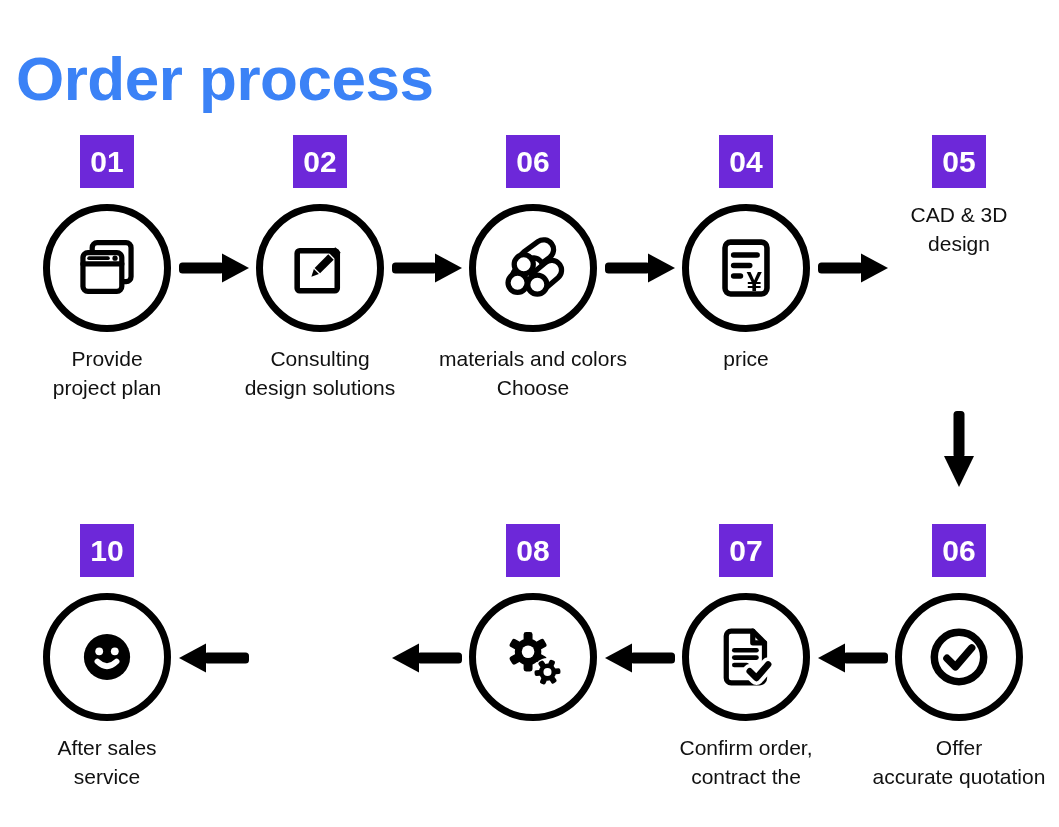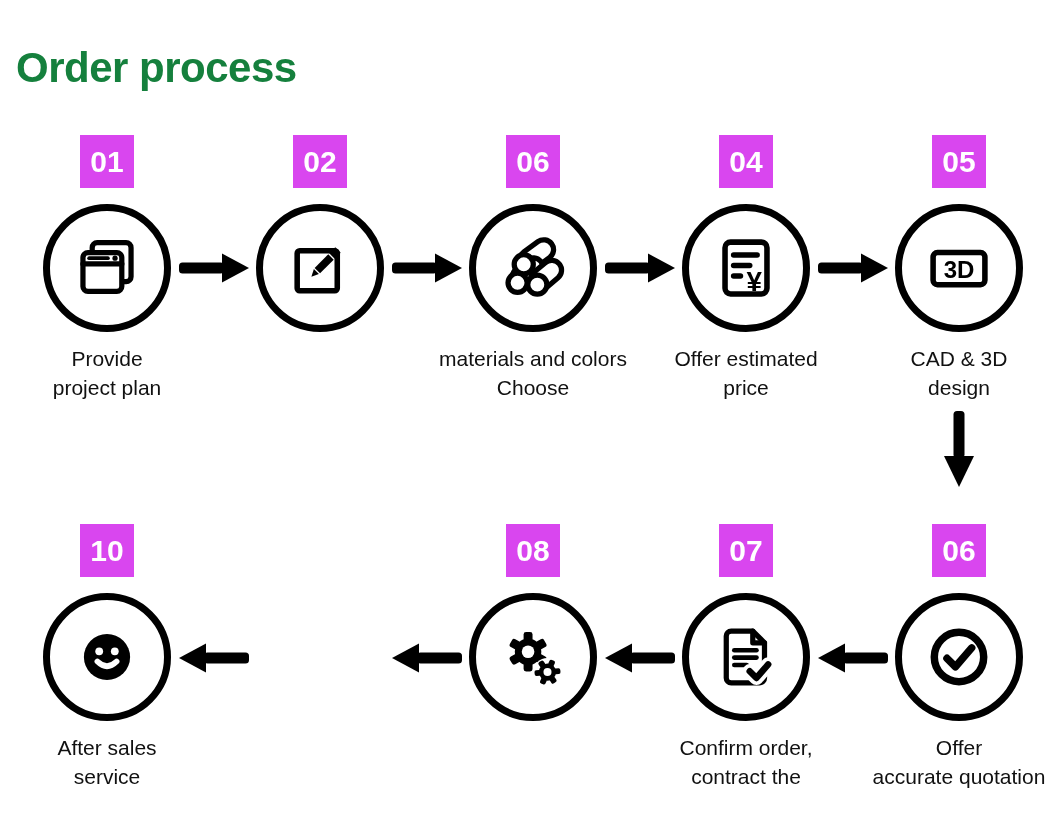--- a/index.html
+++ b/index.html
@@ -1,31 +1,31 @@
 <!DOCTYPE html>
 <html><head>
 <meta charset="utf-8">
 <style>
   html,body{margin:0;padding:0;background:#fff;}
   .canvas{
     position:relative;width:1059px;height:827px;background:#ffffff;
     font-family:"Liberation Sans",sans-serif;overflow:hidden;
   }
   .title{
-    position:absolute;left:16px;top:46px;font-size:42px;font-weight:bold;
-    letter-spacing:-0.5px;color:#15803d;line-height:1.05;
+    position:absolute;left:16px;top:46px;font-size:62px;font-weight:bold;
+    letter-spacing:-0.5px;color:#3b82f6;line-height:1.05;
   }
   .step{
     position:absolute;width:240px;display:flex;flex-direction:column;align-items:center;
   }
   .row1{top:135px}
   .row2{top:524px}
   .c0{left:-13px}.c1{left:200px}.c2{left:413px}.c3{left:626px}.c4{left:839px}
   .numbox{
-    width:54px;height:53px;background:#d946ef;color:#fff;
+    width:54px;height:53px;background:#6d28d9;color:#fff;
     display:flex;align-items:center;justify-content:center;
     font-size:30px;font-weight:bold;
   }
   .circle{
     margin-top:16px;width:128px;height:128px;box-sizing:border-box;
     border:7px solid #000;border-radius:50%;background:#fff;
     display:flex;align-items:center;justify-content:center;
   }
   .label{
     margin-top:12px;width:240px;text-align:center;color:#111;
@@ -62,20 +62,24 @@
   <div class="step row1 c1">
     <div class="numbox">02</div>
     <div class="circle">
       <svg class="ico" width="74" height="74" viewBox="0 0 24 24">
         <rect x="4.6" y="6.4" width="13" height="13" rx="0.8" stroke-width="1.8"></rect>
         <path d="M9.2 14.8 L11.64 13.98 L10.02 12.36 Z" fill="#000" stroke="none"></path>
         <path d="M12.02 13.74 L10.26 11.98 L14.68 7.56 L16.44 9.32 Z" fill="#000" stroke="none"></path>
         <path d="M16.76 9.0 L15.0 7.24 L16.95 5.29 L18.71 7.05 Z" fill="#000" stroke="none"></path>
       </svg>
     </div>
+    <div class="label">
+      <div>Consulting</div>
+      <div>design solutions</div>
+    </div>
   </div>
 
   <div class="step row1 c2">
     <div class="numbox">06</div>
     <div class="circle">
       <svg class="ico" width="74" height="74" viewBox="0 0 24 24">
         <rect x="7.2" y="4.5" width="12" height="6.4" rx="3.2" fill="#fff" transform="rotate(-36 13.2 7.7)"></rect>
         <rect x="4.8" y="10.2" width="11" height="6.4" rx="3.2" fill="#fff" transform="rotate(-40 10.3 13.4)"></rect>
         <rect x="10.8" y="11" width="11" height="6.4" rx="3.2" fill="#fff" transform="rotate(-40 16.3 14.2)"></rect>
         <circle cx="9.0" cy="10.8" r="3.1" fill="#fff"></circle>
@@ -94,33 +98,26 @@
     <div class="circle">
       <svg class="ico" width="74" height="74" viewBox="0 0 24 24">
         <rect x="5.2" y="3.6" width="13.6" height="16.8" rx="1.8" stroke-width="1.8"></rect>
         <line x1="8" y1="7.8" x2="15.6" y2="7.8" stroke-width="1.8"></line>
         <line x1="8" y1="11.2" x2="13.2" y2="11.2" stroke-width="1.8"></line>
         <line x1="8" y1="14.6" x2="10.2" y2="14.6" stroke-width="1.8"></line>
         <text x="14.7" y="19.4" font-size="9" font-weight="bold" text-anchor="middle" fill="#000" stroke="none">¥</text>
       </svg>
     </div>
     <div class="label">
-      <div>Offer estimated</div>
       <div>price</div>
     </div>
   </div>
 
   <div class="step row1 c4">
     <div class="numbox">05</div>
-    <div class="circle">
-      <svg class="ico" width="74" height="74" viewBox="0 0 24 24">
-        <rect x="3.6" y="7" width="16.8" height="10.4" rx="1.4" stroke-width="1.8"></rect>
-        <text x="12" y="15.2" font-size="7.8" font-weight="bold" text-anchor="middle" fill="#000" stroke="none">3D</text>
-      </svg>
-    </div>
     <div class="label">
       <div>CAD &amp; 3D</div>
       <div>design</div>
     </div>
   </div>
 
   <div class="step row2 c4">
     <div class="numbox">06</div>
     <div class="circle">
       <svg class="ico" width="78" height="78" viewBox="0 0 24 24">

